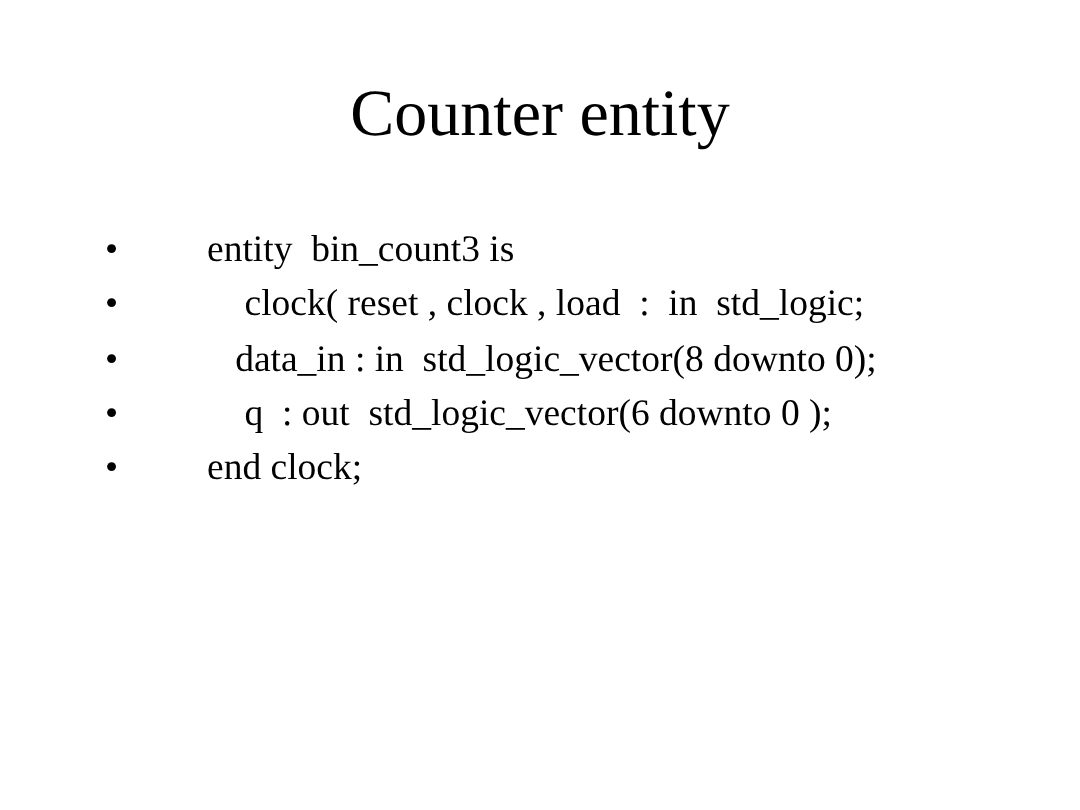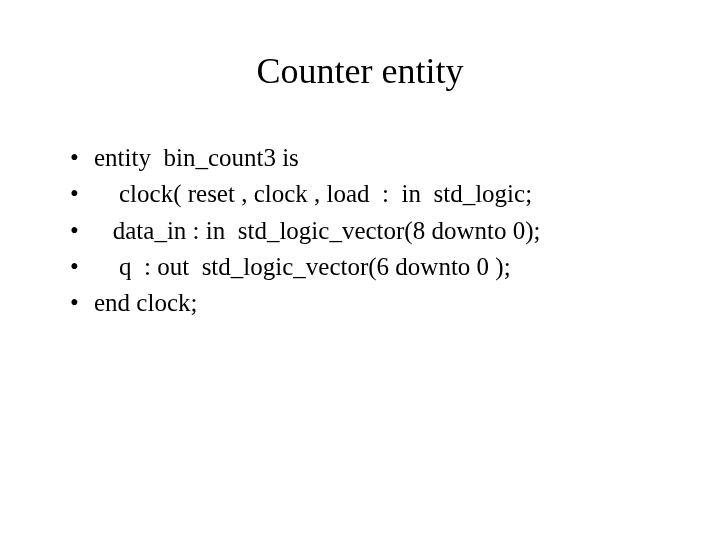--- a/index.html
+++ b/index.html
@@ -9,21 +9,21 @@
     }
     body {
       width: 720px;
       height: 540px;
       background: #ffffff;
       font-family: "Times New Roman", Times, serif;
       color: #000000;
       padding: 40px 50px;
     }
     .title {
-      font-size: 36px;
+      font-size: 44px;
       text-align: center;
       font-weight: normal;
       margin-bottom: 48px;
       margin-top: 10px;
     }
     .bullet-list {
       font-size: 25px;
       line-height: 1.45;
       padding-left: 20px;
     }
@@ -31,20 +31,21 @@
       display: flex;
       align-items: flex-start;
     }
     .bullet {
       width: 24px;
       flex-shrink: 0;
     }
     .bullet-text {
       flex: 1;
       white-space: pre;
+      margin-left: 44px;
     }
   </style>
 </head>
 <body>
 
 <h1 class="title">Counter entity</h1>
 
 <div class="bullet-list">
   <div class="bullet-item">
     <span class="bullet">•</span>

